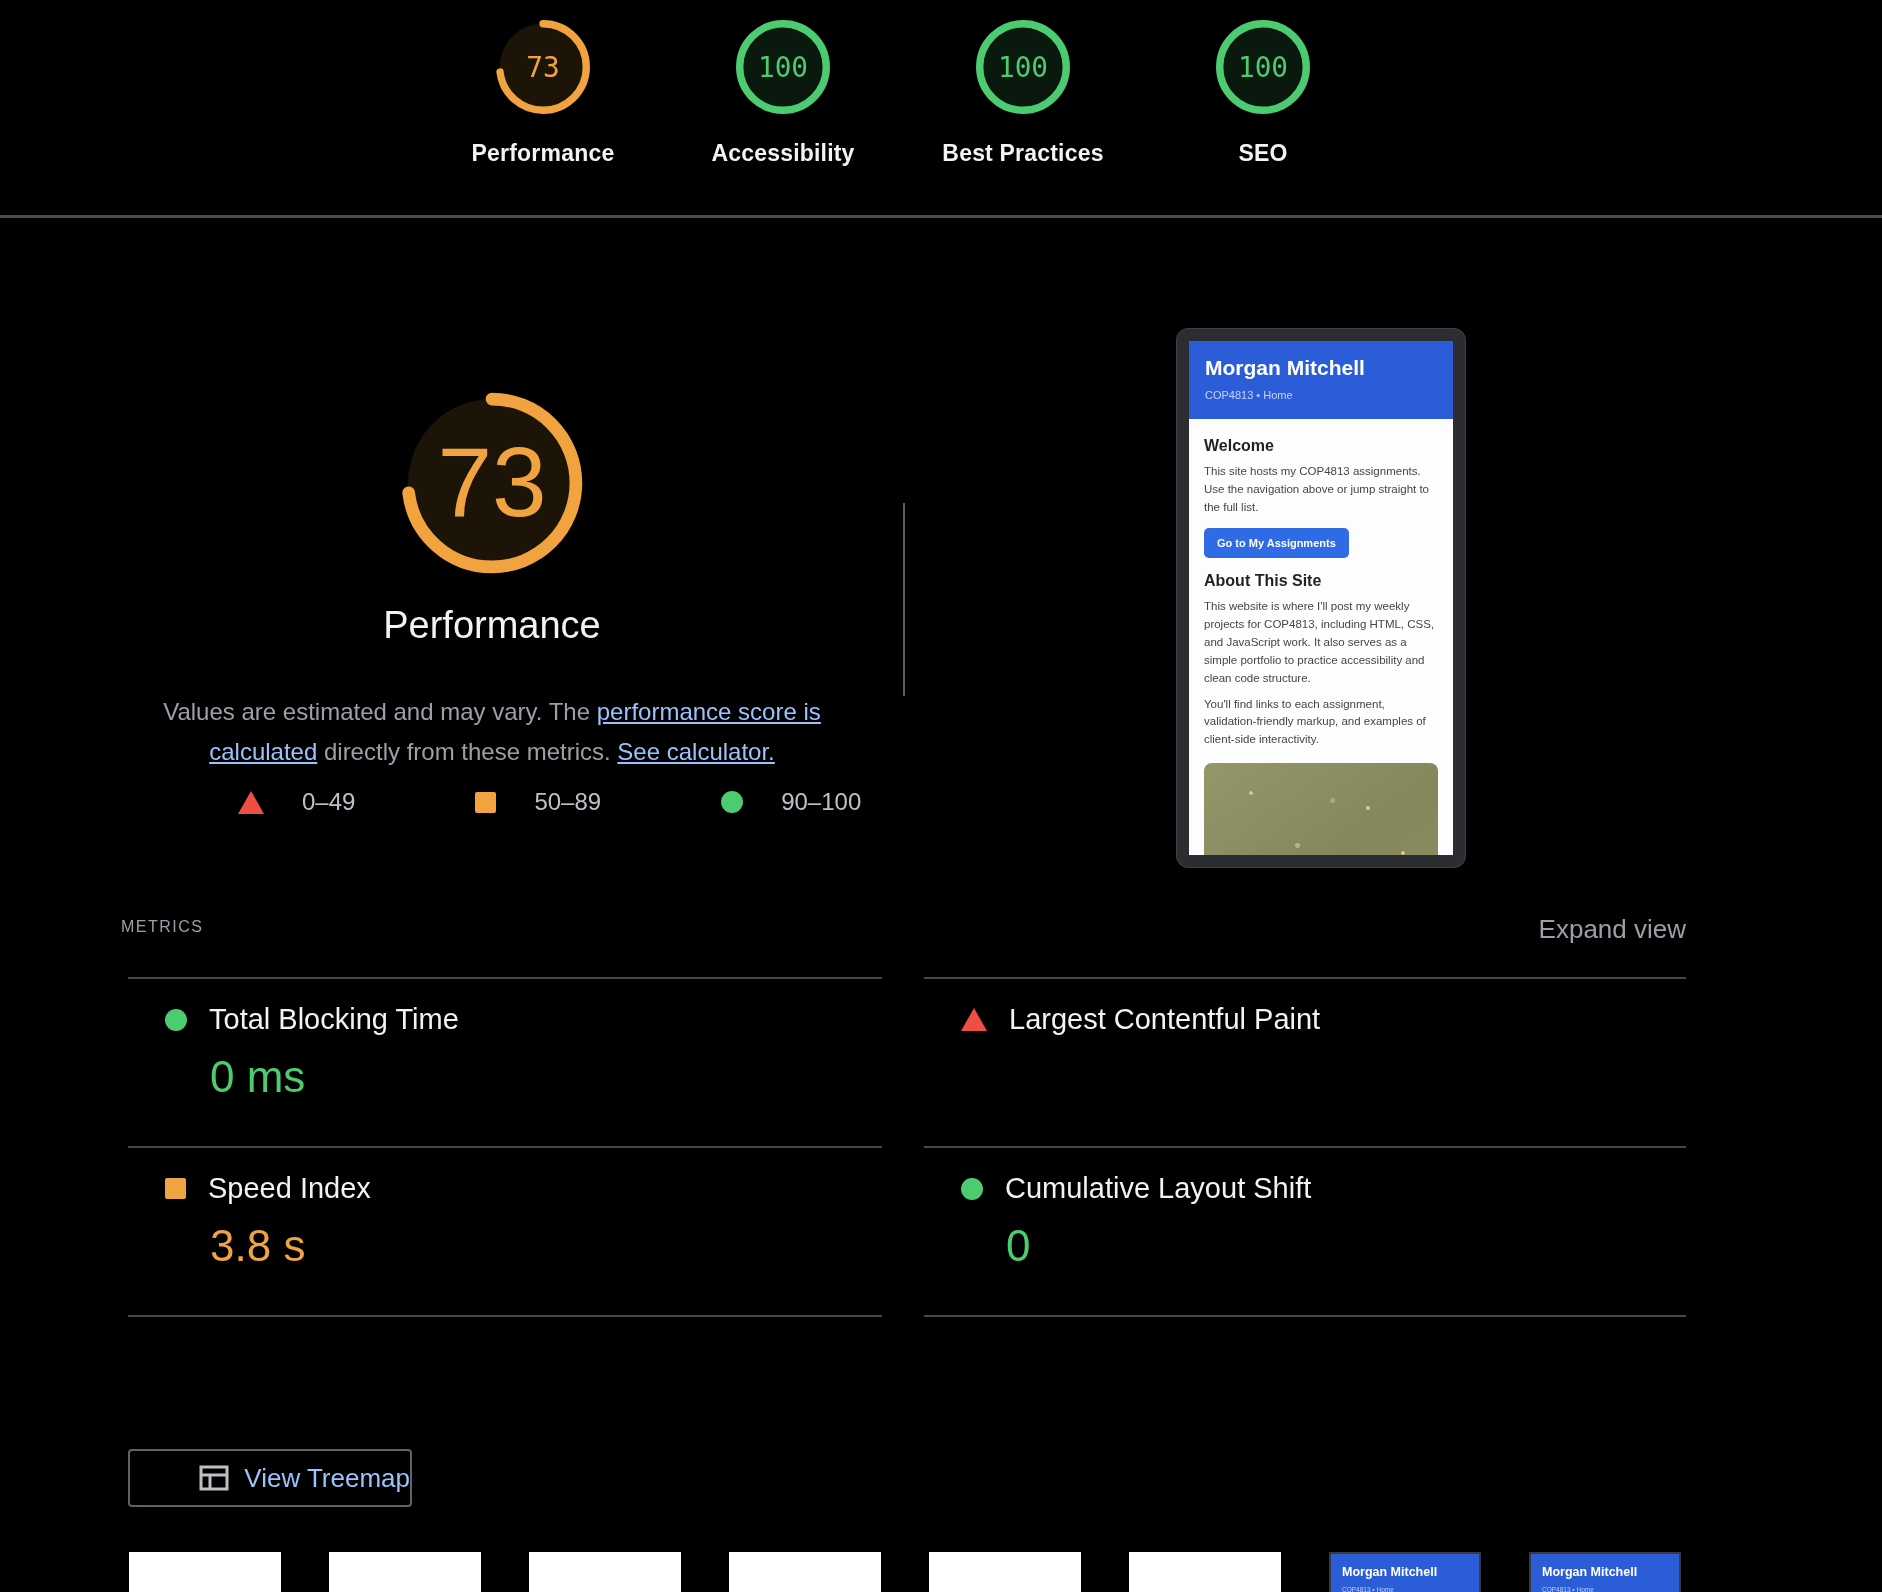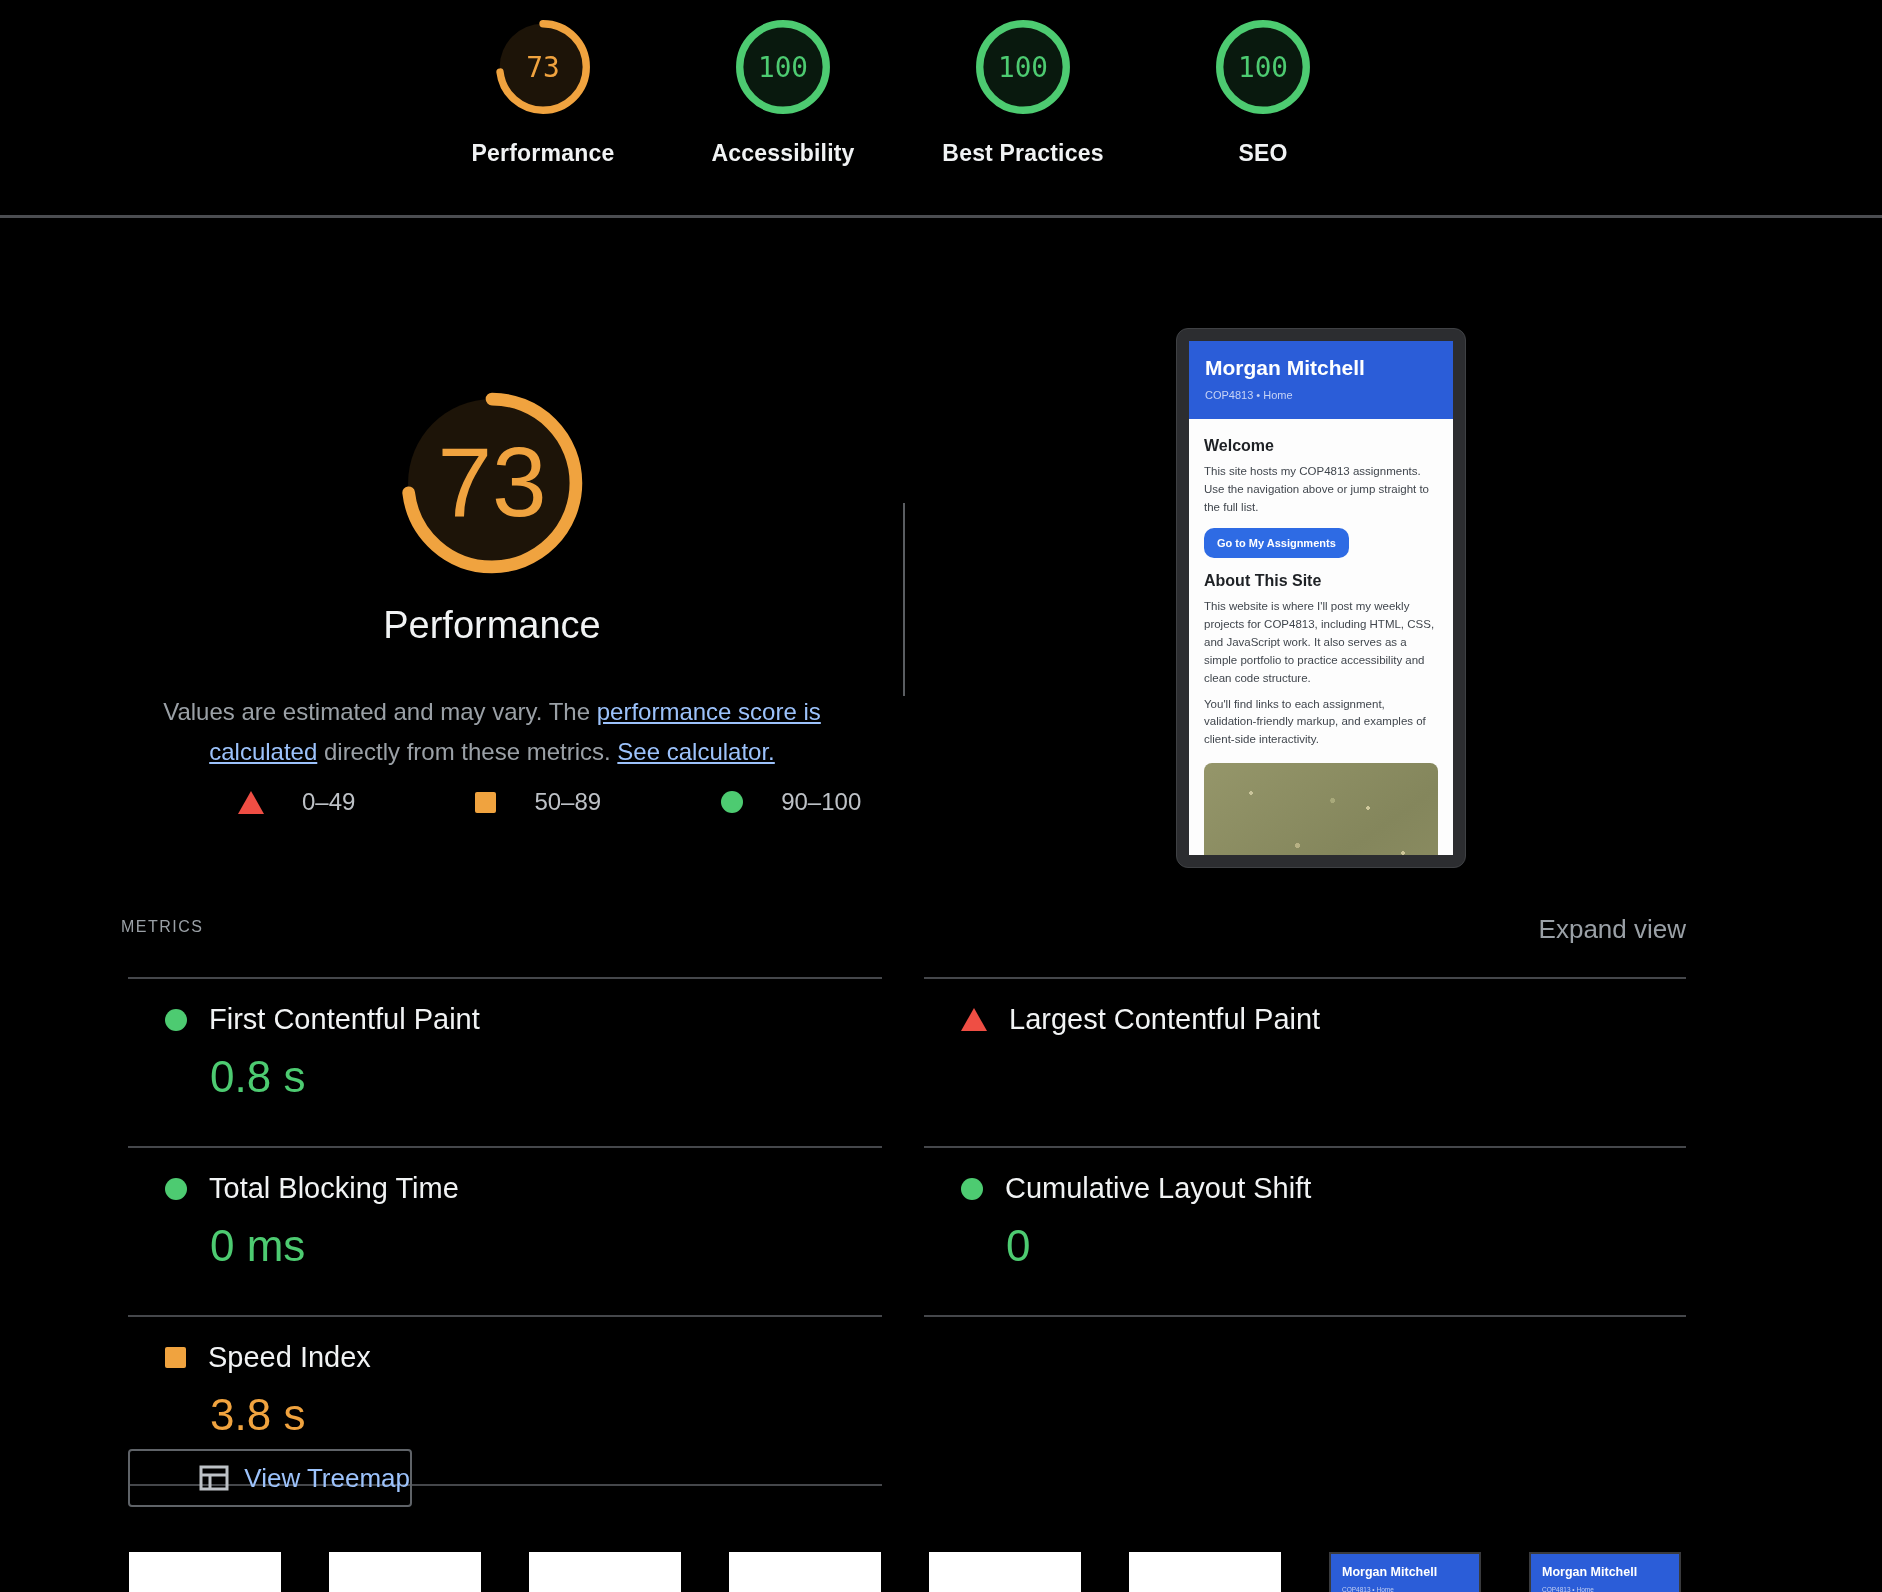--- a/index.html
+++ b/index.html
@@ -37,21 +37,21 @@
                  border:1px solid #3f4144;border-radius:12px;box-sizing:border-box;}
   .preview-page{position:absolute;left:12px;top:12px;width:264px;height:514px;background:#fdfdfd;
                 overflow:hidden;}
   .pv-header{background:#2b5dd8;padding:15px 16px 18px 16px;}
   .pv-title{color:#ffffff;font-weight:700;font-size:21px;}
   .pv-sub{color:#c7d3f5;font-size:11px;margin-top:9px;}
   .pv-body{padding:4px 15px 0 15px;color:#40464d;}
   .pv-h2{color:#1e2125;font-weight:700;font-size:16px;margin-top:14px;}
   .pv-p{font-size:11.5px;line-height:1.55;margin-top:8px;}
   .pv-btn{display:inline-block;margin-top:12px;background:#2e6be4;color:#fff;font-size:11px;
-          font-weight:700;padding:9px 13px;border-radius:10px;cursor:pointer;text-align:center;}
+          font-weight:700;padding:9px 13px;border-radius:5px;cursor:pointer;text-align:center;}
   .pv-photo{margin-top:14px;height:150px;border-radius:8px;
     background:
       radial-gradient(ellipse 38px 26px at 52% 88%, #f4efe4 0 60%, transparent 61%),
       radial-gradient(circle 14px at 58% 74%, #e8d3a8 0 60%, transparent 61%),
       radial-gradient(ellipse 8px 12px at 63% 72%, #d9b87a 0 60%, transparent 61%),
       radial-gradient(circle 3px at 20% 20%, #c9c49a 0 60%, transparent 61%),
       radial-gradient(circle 3px at 70% 30%, #cfc89c 0 60%, transparent 61%),
       radial-gradient(circle 4px at 40% 55%, #b7b184 0 60%, transparent 61%),
       radial-gradient(circle 3px at 85% 60%, #cdc598 0 60%, transparent 61%),
       radial-gradient(circle 3px at 15% 70%, #c2bc8e 0 60%, transparent 61%),
@@ -177,27 +177,20 @@
     </div>
   </div>
 
   <div class="metrics-head">METRICS</div>
   <div class="expand-view">Expand view</div>
 
   <div class="mcol-left">
     <div class="mrow">
       <div class="mrow-head">
         <span class="m-icon shape-dot"></span>
-        <span class="m-label">First Contentful Paint</span>
-      </div>
-      <div class="m-value val-pass">0.8 s</div>
-    </div>
-    <div class="mrow">
-      <div class="mrow-head">
-        <span class="m-icon shape-dot"></span>
         <span class="m-label">Total Blocking Time</span>
       </div>
       <div class="m-value val-pass">0 ms</div>
     </div>
     <div class="mrow">
       <div class="mrow-head">
         <span class="m-icon shape-sq"></span>
         <span class="m-label">Speed Index</span>
       </div>
       <div class="m-value val-average">3.8 s</div>

